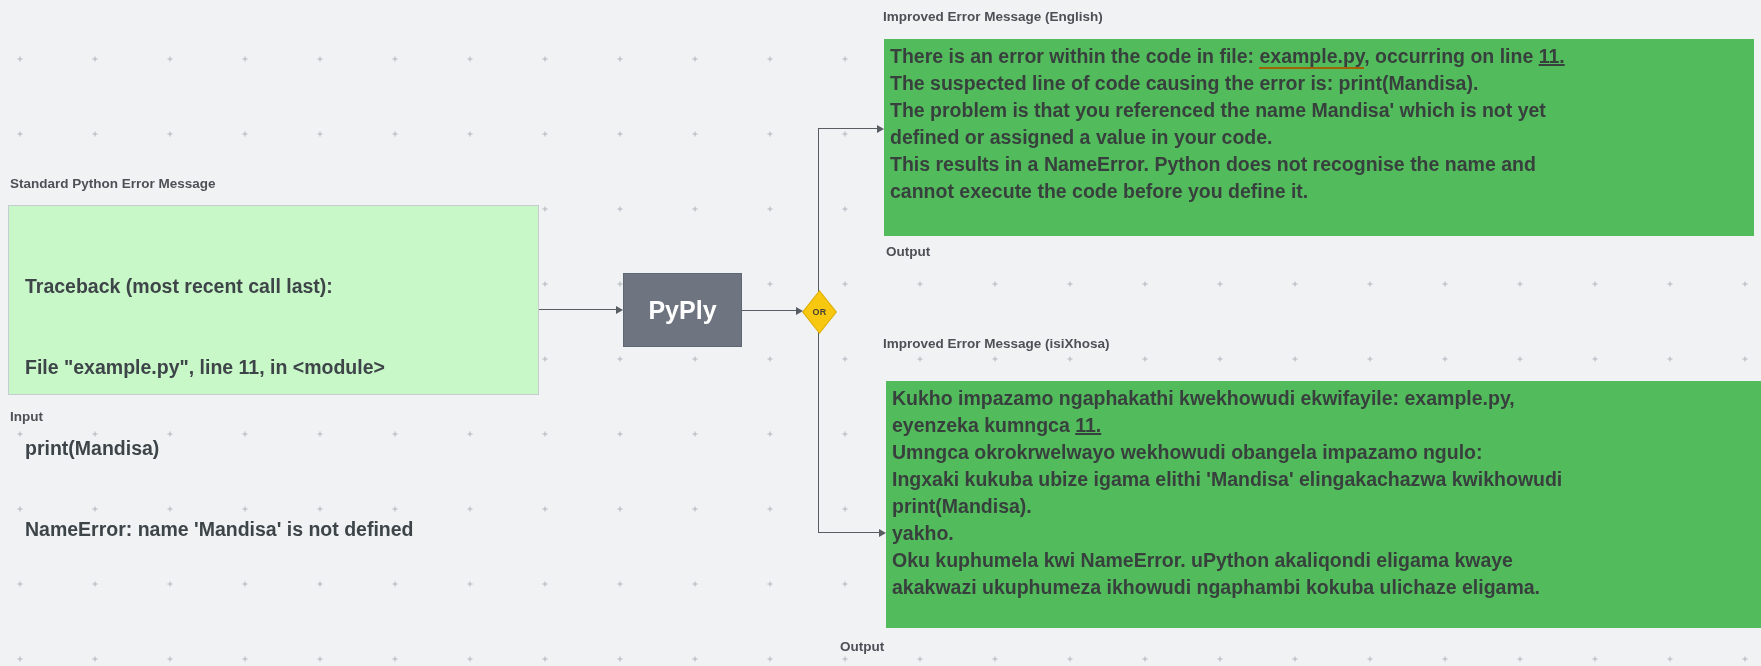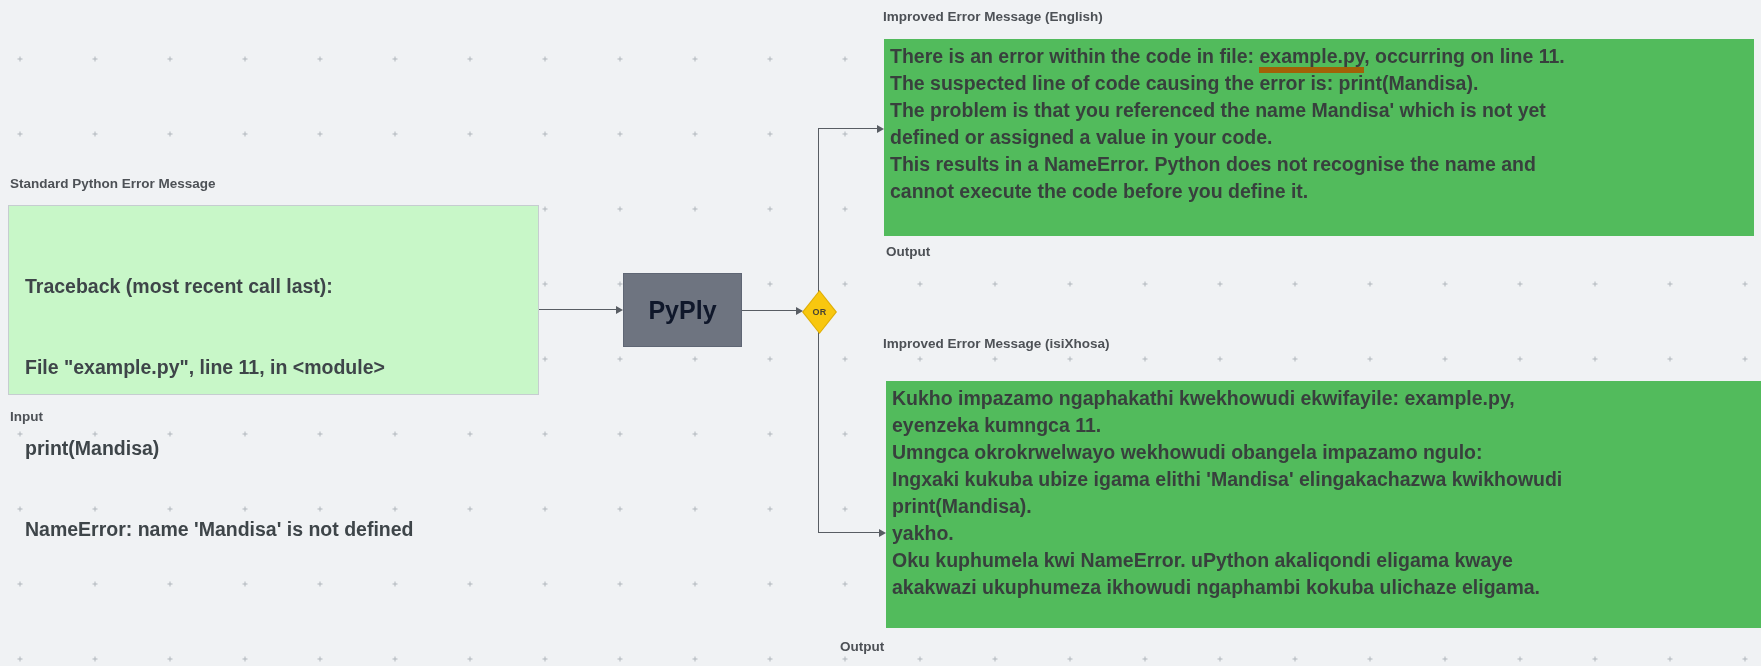--- a/index.html
+++ b/index.html
@@ -41,21 +41,21 @@
   .box-green {
     background: #52bb5c;
     color: #38403d;
     font-size: 19.5px;
     line-height: 27px;
     padding: 4px 6px;
   }
   .box-gray {
     background: #6e7480;
     border: 1px solid #5f6674;
-    color: #0f172a;
+    color: #ffffff;
     font-size: 25px;
     display: flex;
     align-items: center;
     justify-content: center;
   }
   .diamond-outer {
     background: #dfae06;
     clip-path: polygon(50% 0, 100% 50%, 50% 100%, 0 50%);
     display: flex; align-items: center; justify-content: center;
   }
@@ -67,22 +67,22 @@
     font-size: 9px; font-weight: bold; color: #474334; letter-spacing: 0.3px;
   }
   .edge-h { height: 0; border-top: 1.5px solid #585d63; }
   .edge-v { width: 0;  border-left: 1.5px solid #585d63; }
   .arrow-right {
     width: 0; height: 0;
     border-top: 4.5px solid transparent;
     border-bottom: 4.5px solid transparent;
     border-left: 7px solid #585d63;
   }
-  .file-link { border-bottom: 6px solid #a16207; }
-  .num-underline { text-decoration-thickness: 2px; }
+  .file-link { border-bottom: 2px solid #a16207; }
+  .num-underline { text-decoration: underline; text-decoration-thickness: 2px; }
   .box-line { white-space: nowrap; }
 </style>
 </head>
 <body>
 
 <div class="canvas">
 
   <div class="abs edge-h" style="left:539px; top:309px; width:78px;"></div>
   <div class="abs arrow-right" style="left:616px; top:305.5px;"></div>
 

